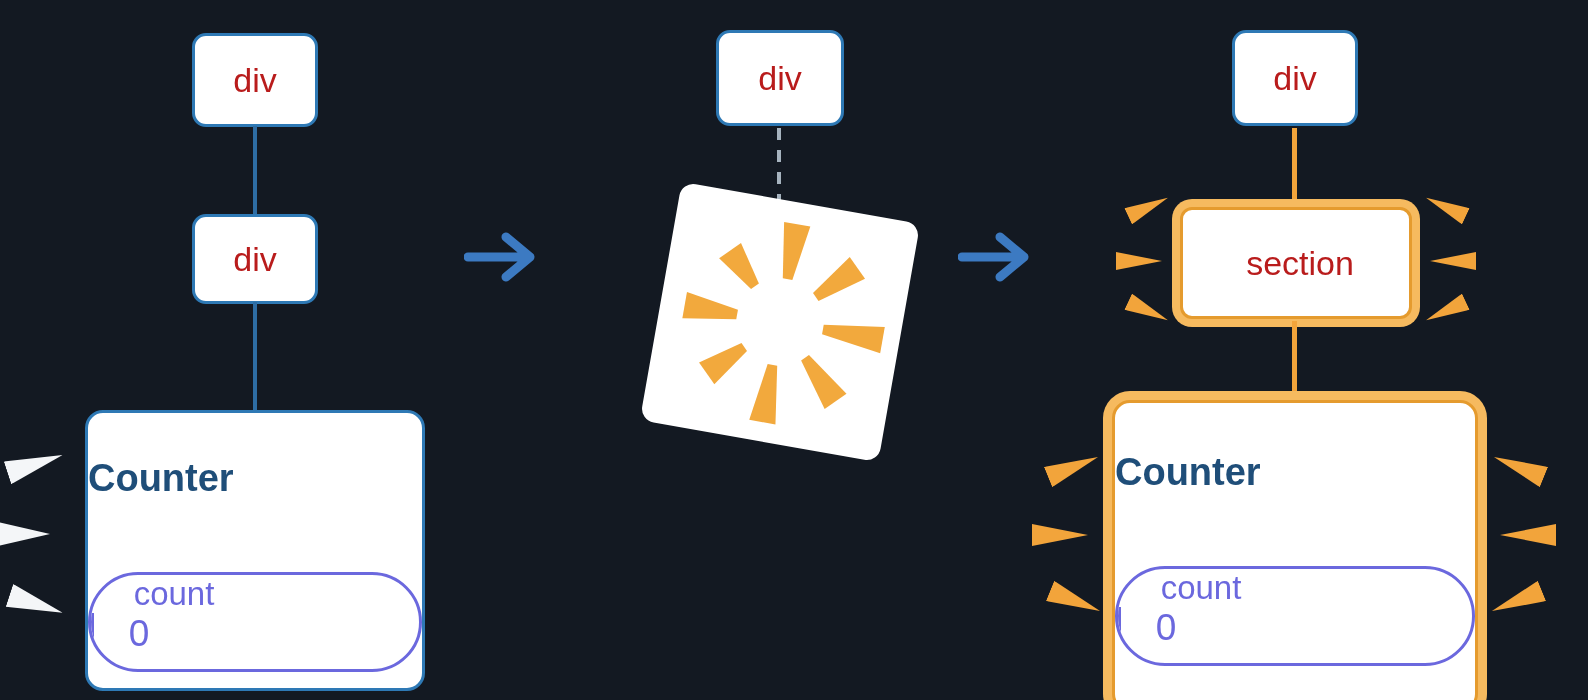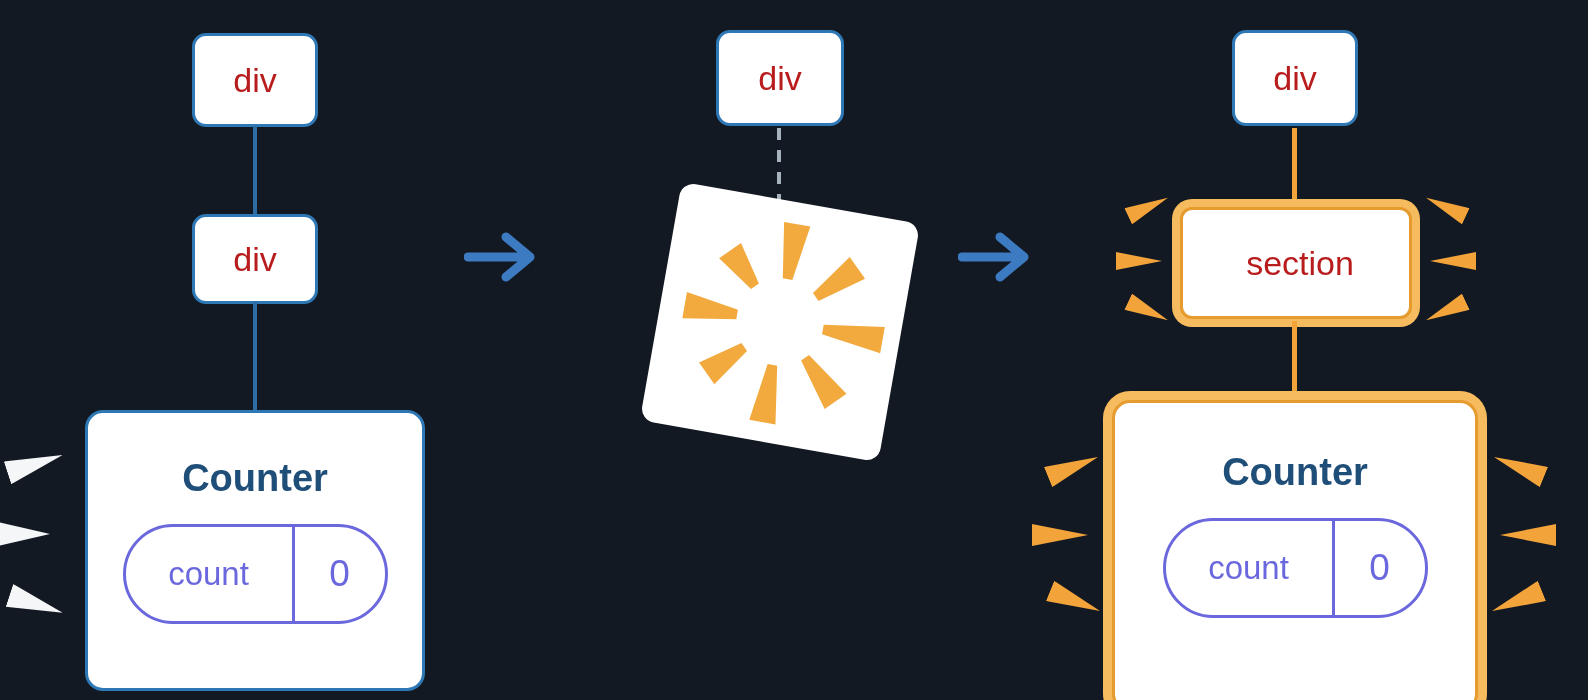--- a/index.html
+++ b/index.html
@@ -17,30 +17,32 @@
   }
   .vline { position:absolute; width:4px; background:#2e6da4; }
   .vline-orange { position:absolute; width:5px; background:#f2a43b; }
   .dashline {
     position:absolute; width:4px;
     background:repeating-linear-gradient(to bottom, #a6b3bf 0 12px, transparent 12px 22px);
   }
   .card {
     position:absolute; background:#ffffff;
     border:3px solid #2e79b5; border-radius:18px;
-    display:flex; flex-direction:column; align-items:center;
+    display:flex; flex-direction:column; 
     box-sizing:border-box;
+    gap:48px;
   }
   .card .title { font-size:38px; font-weight:600; color:#1f4e79; margin-top:44px; }
   .hl { border-color:#e59b2e !important; box-shadow:0 0 0 8px #f6ba5f; }
   .hl-thick { border-color:#e59b2e !important; box-shadow:0 0 0 9px #f6ba5f; }
   .pill {
     display:flex; margin-top:24px; height:100px; background:#fff;
     border:3px solid #6b68de; border-radius:60px; overflow:hidden;
     box-sizing:border-box;
+    flex-direction:column;
   }
   .pill .key {
     width:166px; display:flex; align-items:center; justify-content:center;
     font-size:33px; color:#6b68de;
   }
   .pill .val {
     width:90px; display:flex; align-items:center; justify-content:center;
     font-size:37px; color:#6b68de; border-left:3px solid #6b68de;
   }
   .arrow { position:absolute; }

